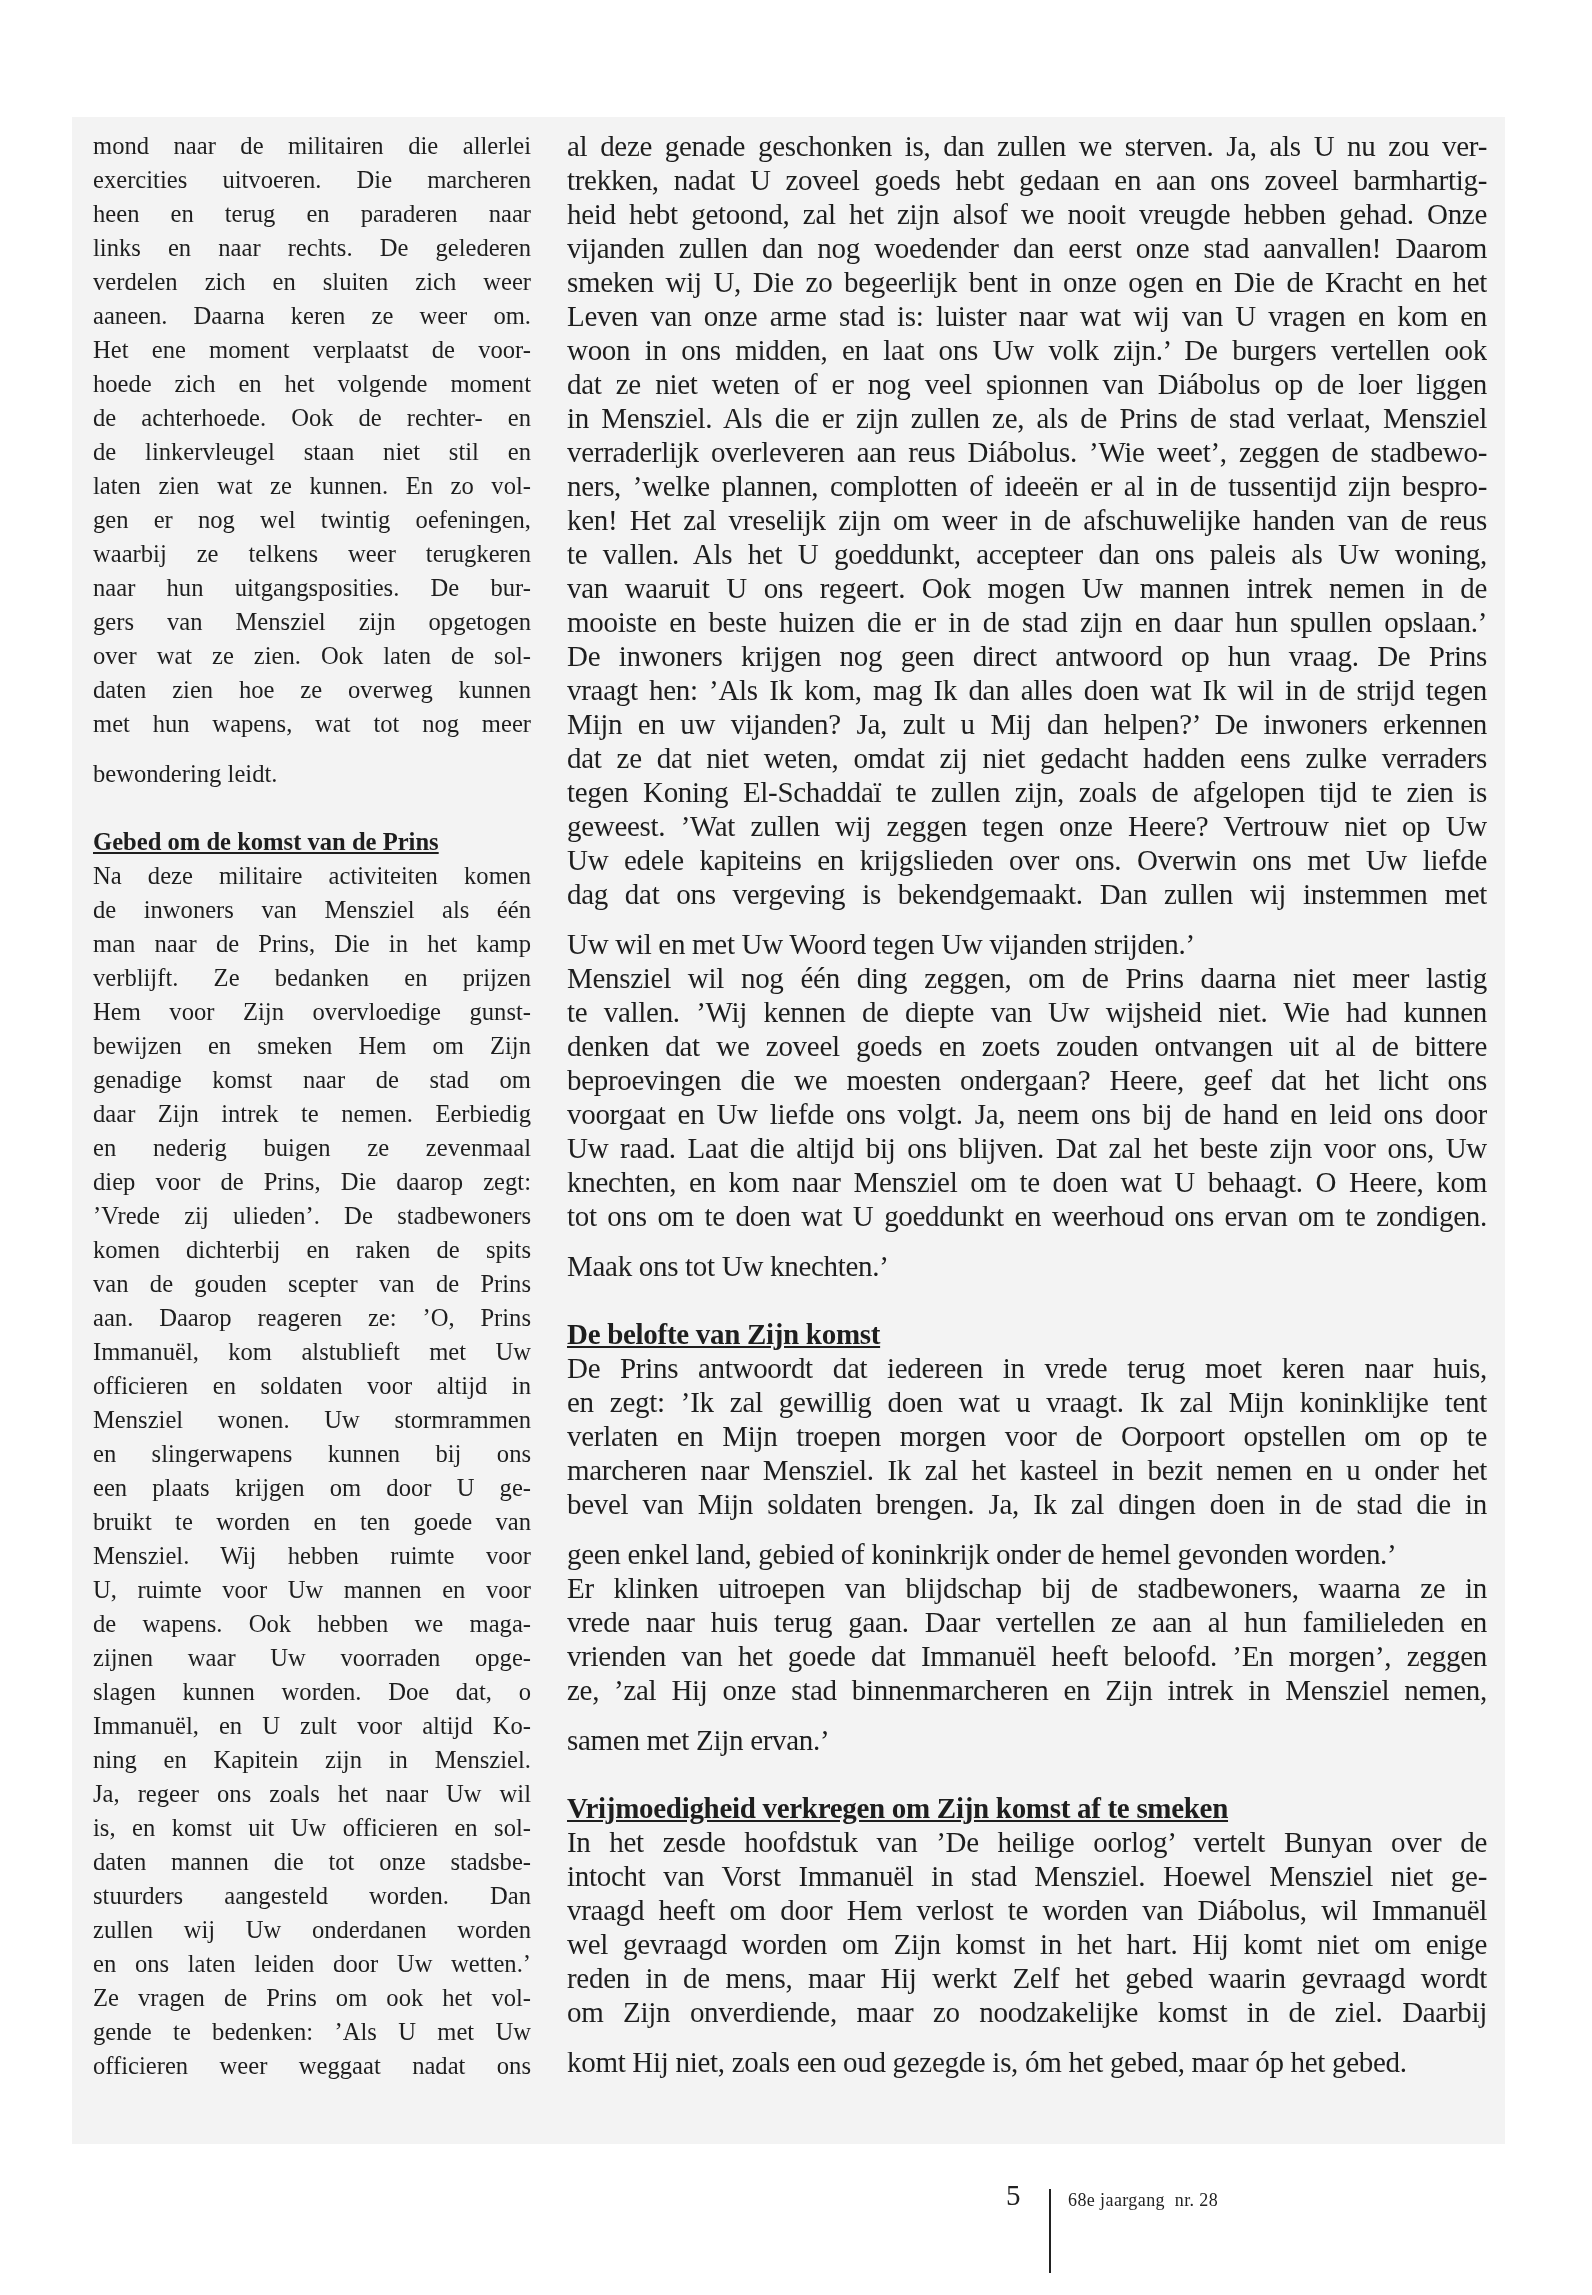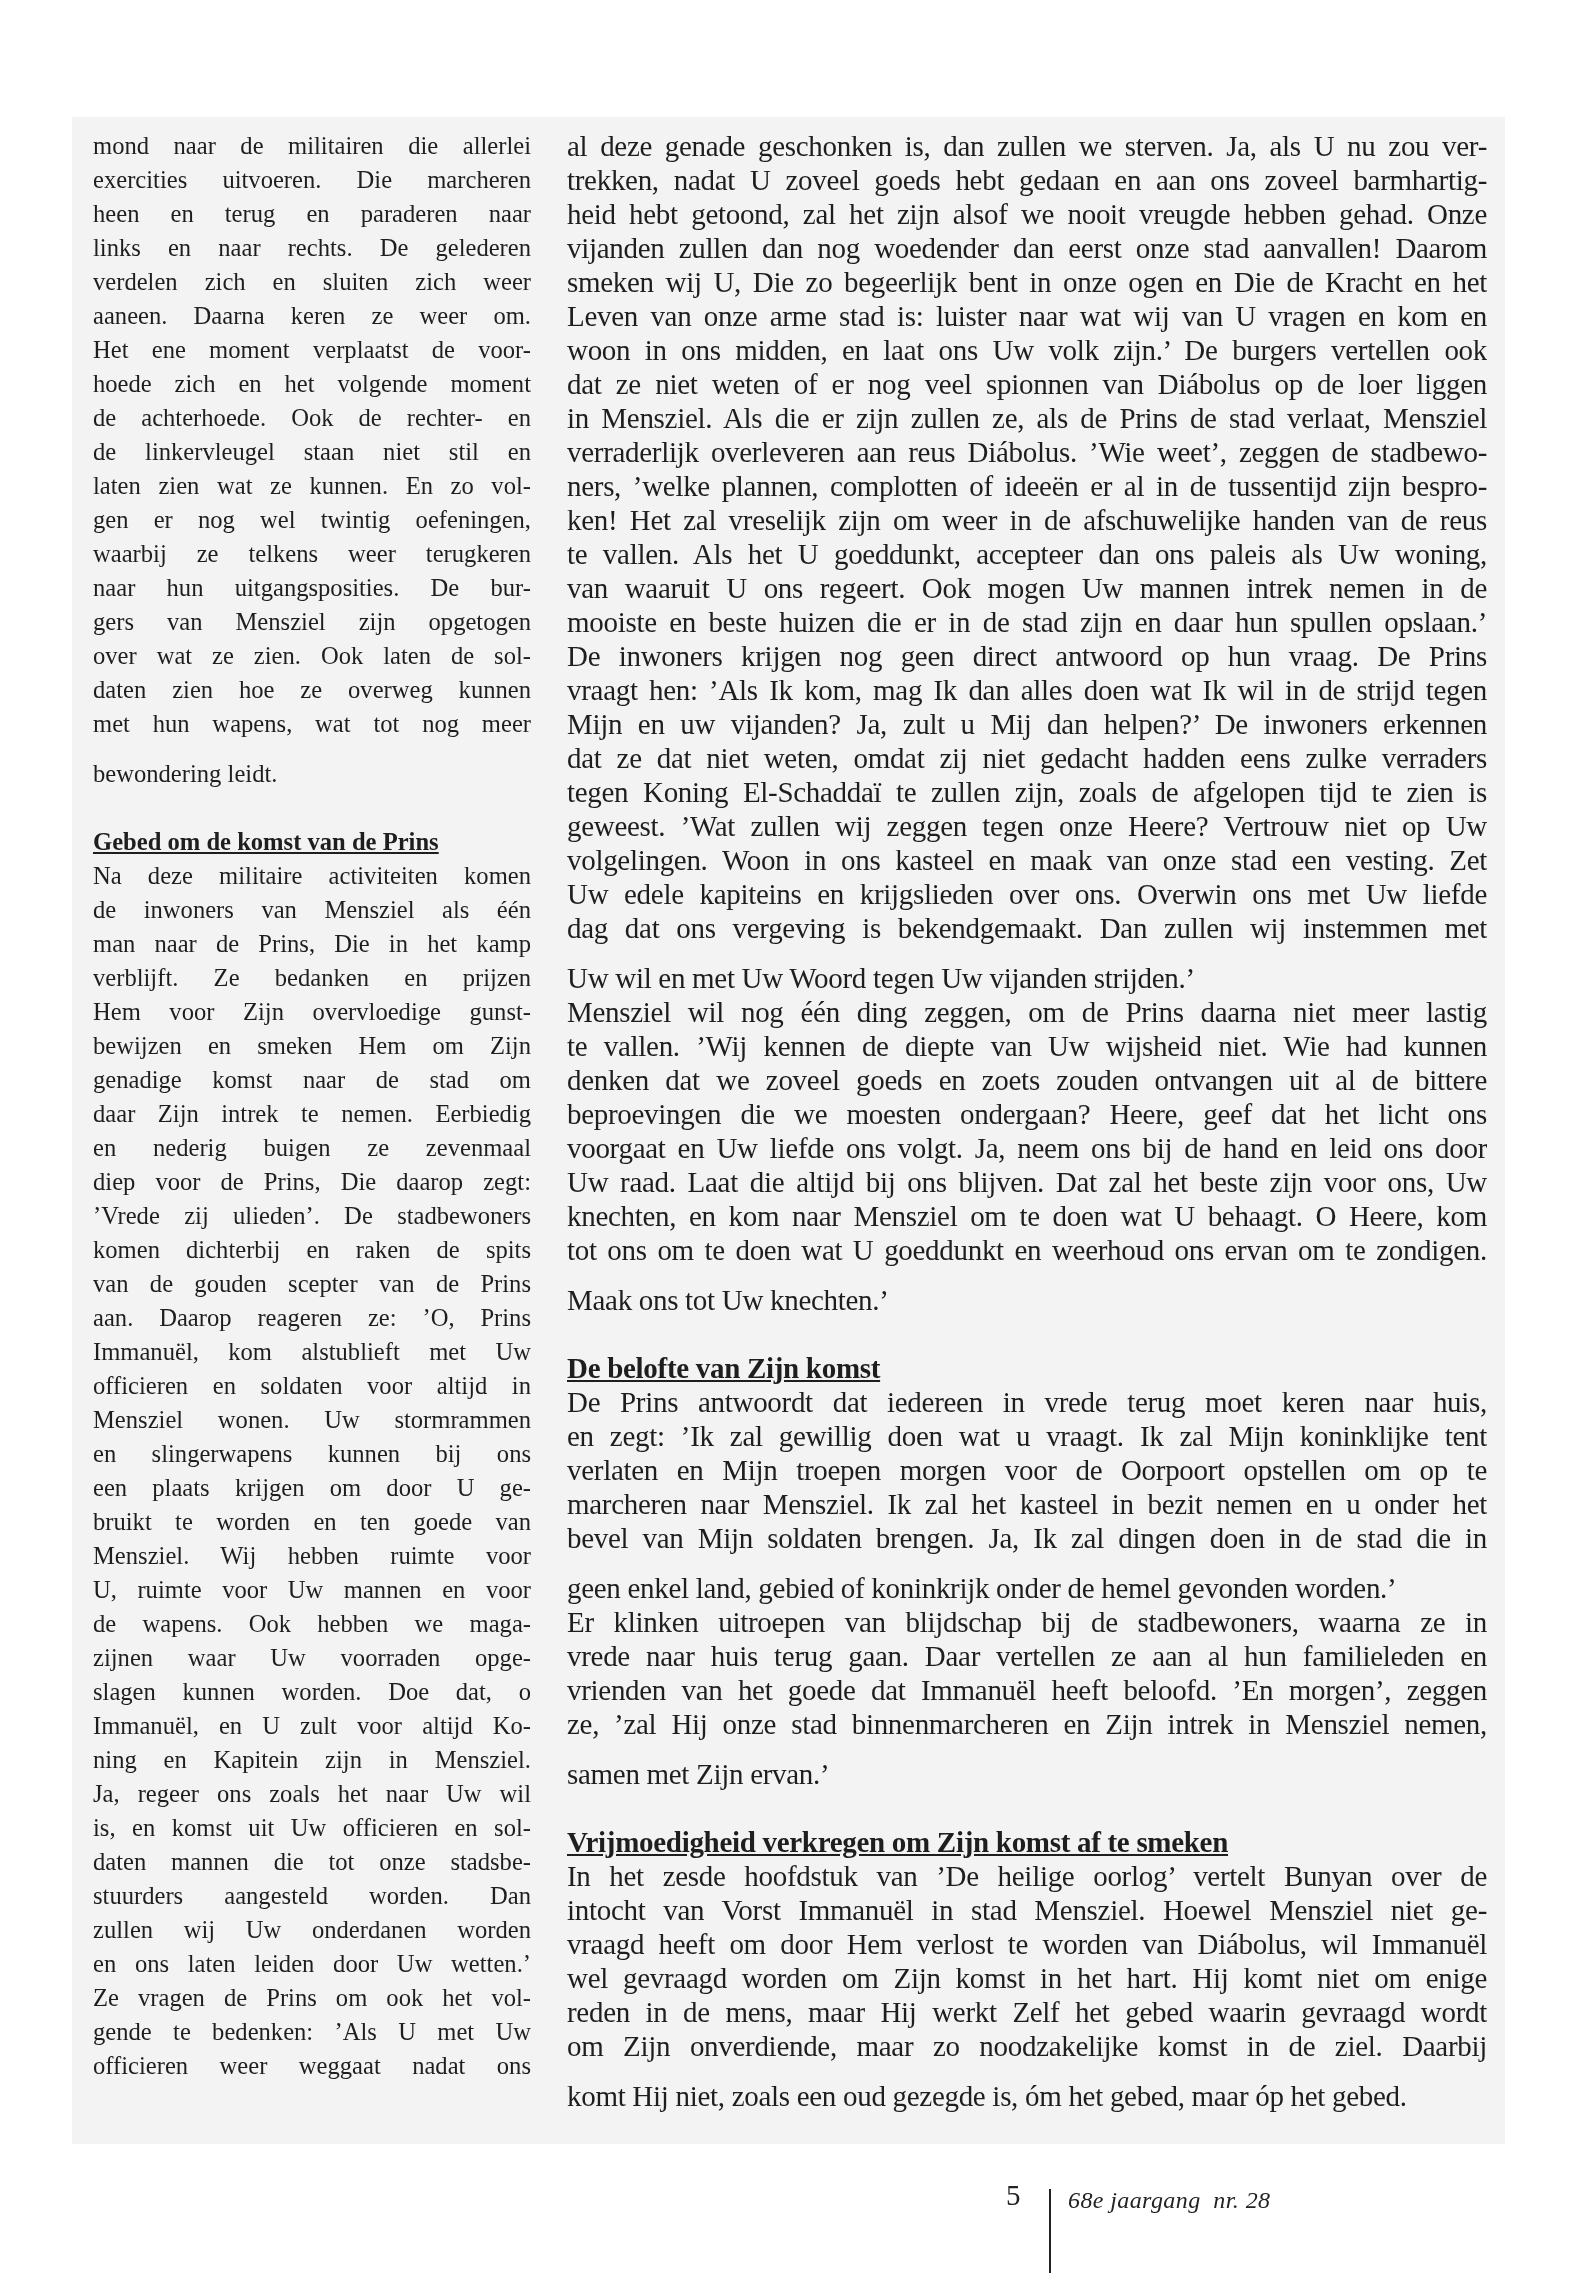--- a/index.html
+++ b/index.html
@@ -50,26 +50,25 @@
   }
   .footer-rule {
     position: absolute;
     left: 1049px; top: 2189px;
     width: 1.7px; height: 84px;
     background: #222;
   }
   .footer-issue {
     position: absolute;
     left: 1068px; top: 2189px;
-    font-size: 24px;
+    font-size: 18px;
     line-height: 22.4px;
     letter-spacing: 0.4px;
     color: #222;
     white-space: pre;
-    font-style: italic;
   }
 </style>
 </head>
 <body>
 
 <div class="panel"></div>
 
 <div class="col col-left" id="col-left">
     <div>
       <span class="line">mond naar de militairen die allerlei</span>
@@ -149,21 +148,20 @@
       <span class="line">ken! Het zal vreselijk zijn om weer in de afschuwelijke handen van de reus</span>
       <span class="line">te vallen. Als het U goeddunkt, accepteer dan ons paleis als Uw woning,</span>
       <span class="line">van waaruit U ons regeert. Ook mogen Uw mannen intrek nemen in de</span>
       <span class="line">mooiste en beste huizen die er in de stad zijn en daar hun spullen opslaan.’</span>
       <span class="line">De inwoners krijgen nog geen direct antwoord op hun vraag. De Prins</span>
       <span class="line">vraagt hen: ’Als Ik kom, mag Ik dan alles doen wat Ik wil in de strijd tegen</span>
       <span class="line">Mijn en uw vijanden? Ja, zult u Mij dan helpen?’ De inwoners erkennen</span>
       <span class="line">dat ze dat niet weten, omdat zij niet gedacht hadden eens zulke verraders</span>
       <span class="line">tegen Koning El-Schaddaï te zullen zijn, zoals de afgelopen tijd te zien is</span>
       <span class="line">geweest. ’Wat zullen wij zeggen tegen onze Heere? Vertrouw niet op Uw</span>
-      <span class="line">volgelingen. Woon in ons kasteel en maak van onze stad een vesting. Zet</span>
       <span class="line">Uw edele kapiteins en krijgslieden over ons. Overwin ons met Uw liefde</span>
       <span class="line">dag dat ons vergeving is bekendgemaakt. Dan zullen wij instemmen met</span>
       <span class="line last">Uw wil en met Uw Woord tegen Uw vijanden strijden.’</span>
     </div>
     <div>
       <span class="line">Mensziel wil nog één ding zeggen, om de Prins daarna niet meer lastig</span>
       <span class="line">te vallen. ’Wij kennen de diepte van Uw wijsheid niet. Wie had kunnen</span>
       <span class="line">denken dat we zoveel goeds en zoets zouden ontvangen uit al de bittere</span>
       <span class="line">beproevingen die we moesten ondergaan? Heere, geef dat het licht ons</span>
       <span class="line">voorgaat en Uw liefde ons volgt. Ja, neem ons bij de hand en leid ons door</span>

